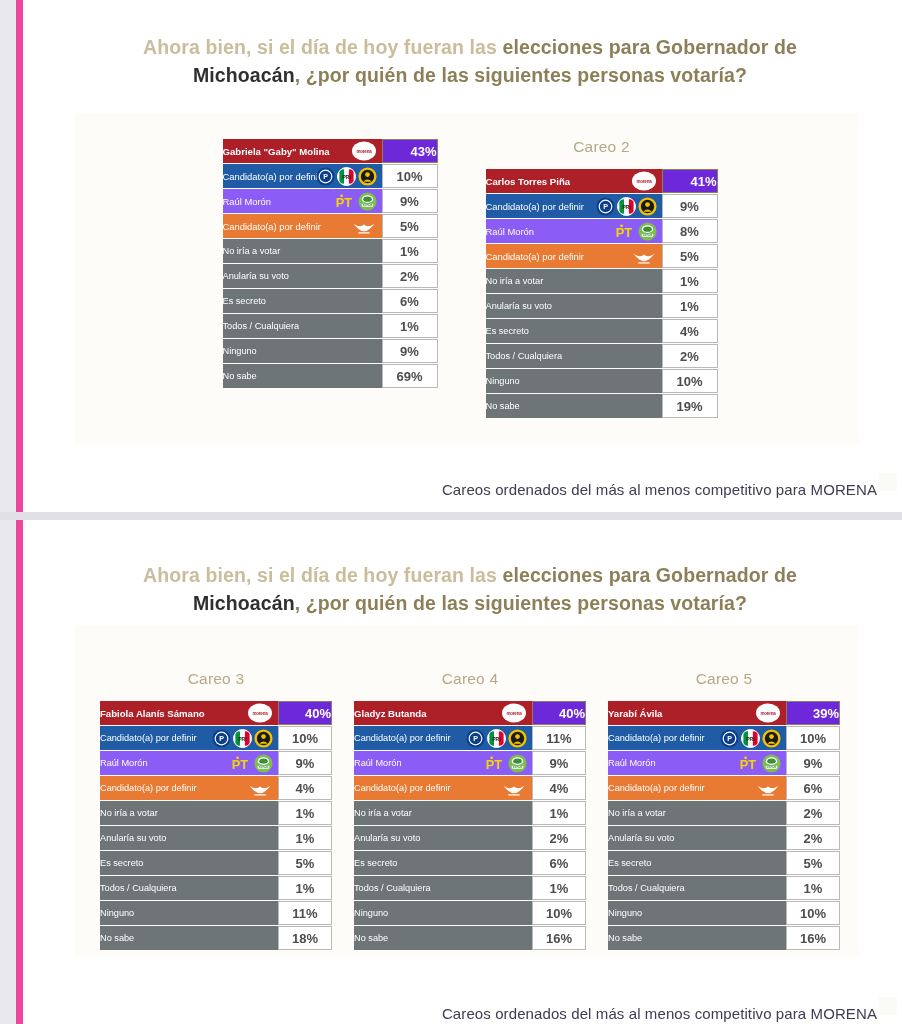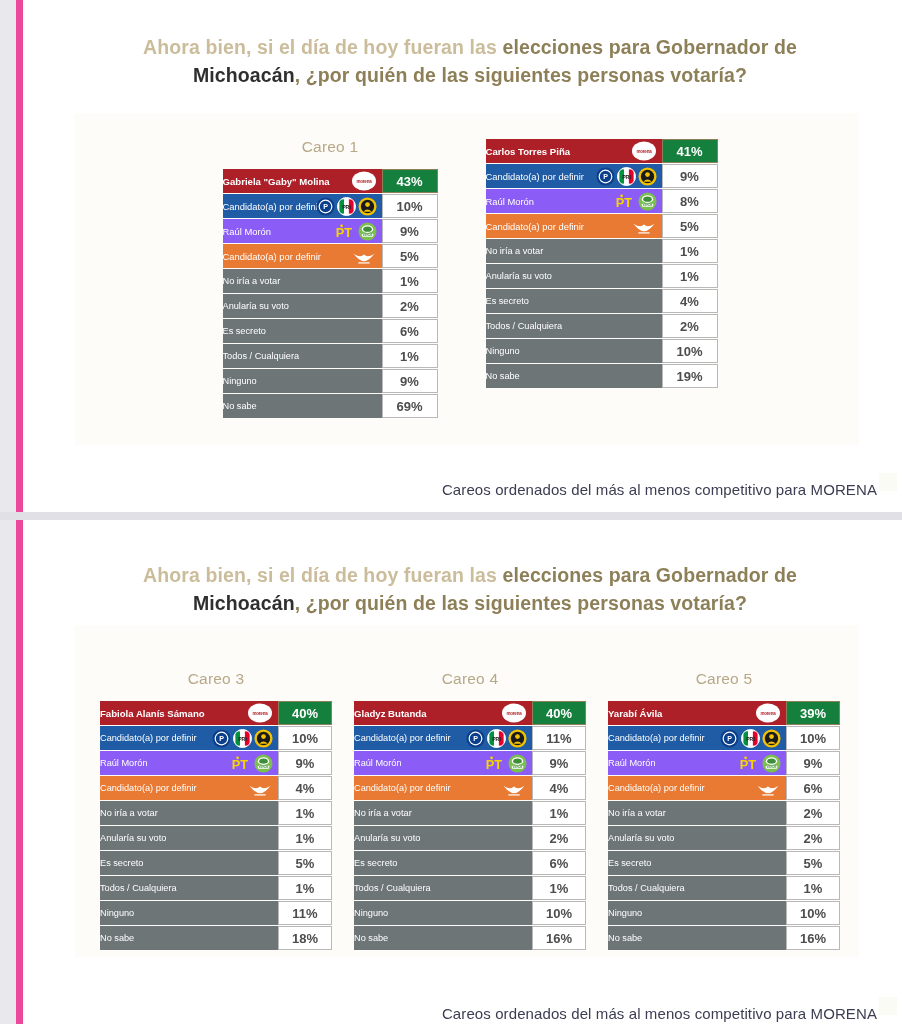--- a/index.html
+++ b/index.html
@@ -106,21 +106,21 @@
     font-weight: bold;
     color: #4d4d4d;
     background: #ffffff;
     border: 1px solid #b9b9b9;
     border-left: 1px solid #b9b9b9;
   }
   .slide-2 .val { width: 54px; }
 
   
   .r-morena .lbl { background: #ad2028; font-weight: bold; font-size: 9.6px; }
-  .r-morena .val { background: #15803d; color: #ffffff; border-color: #8d7f57; }
+  .r-morena .val { background: #6d28d9; color: #ffffff; border-color: #8d7f57; text-align: right; }
   .r-pan     .lbl { background: #1f5ca5; }
   .r-pt      .lbl { background: #8b5cf6; }
   .r-mc      .lbl { background: #e87a33; }
   .r-gray    .lbl { background: #6e7577; font-size: 9.2px; }
 
   
   .logos {
     position: absolute;
     right: 5px;
     top: 50%;
@@ -158,21 +158,20 @@
   <section class="slide slide-1">
     <div class="panel panel-1"></div>
 
     <h1 class="title">
       <span>Ahora bien, si el día de hoy fueran las </span><span class="strong">elecciones para Gobernador de </span><span class="dark">Michoacán</span><span class="strong">, ¿por quién de las siguientes personas votaría?</span>
     </h1>
 
     <div class="tables-row tables-1">
 
       <div class="careo-block">
-        <div class="careo-title">Careo 1</div>
         <table class="careo w-1">
           <tbody>
               <tr class="r-morena">
                 <td class="lbl"><span class="txt">Gabriela "Gaby" Molina</span><span class="logos">
                     <span style="display: inline-flex;">
                       <svg class="logo" width="26" height="20" viewBox="0 0 52 40">
                         <ellipse cx="26" cy="20" rx="24" ry="19" fill="#ffffff"></ellipse>
                         <text x="26" y="24" text-anchor="middle" font-size="9" font-family="&quot;Liberation Sans&quot;, sans-serif" font-weight="bold" fill="#b01f26" letter-spacing="-0.4">morena</text>
                       </svg>
                     </span>
@@ -263,20 +262,21 @@
               </tr>
               <tr class="r-gray">
                 <td class="lbl"><span class="txt">No sabe</span></td>
                 <td class="val">69%</td>
               </tr>
             </tbody>
         </table>
       </div>
 
       <div class="careo-block">
+        <div class="careo-title">Careo 2</div>
         <table class="careo w-2">
           <tbody>
               <tr class="r-morena">
                 <td class="lbl"><span class="txt">Carlos Torres Piña</span><span class="logos">
                     <span style="display: inline-flex;">
                       <svg class="logo" width="26" height="20" viewBox="0 0 52 40">
                         <ellipse cx="26" cy="20" rx="24" ry="19" fill="#ffffff"></ellipse>
                         <text x="26" y="24" text-anchor="middle" font-size="9" font-family="&quot;Liberation Sans&quot;, sans-serif" font-weight="bold" fill="#b01f26" letter-spacing="-0.4">morena</text>
                       </svg>
                     </span>

